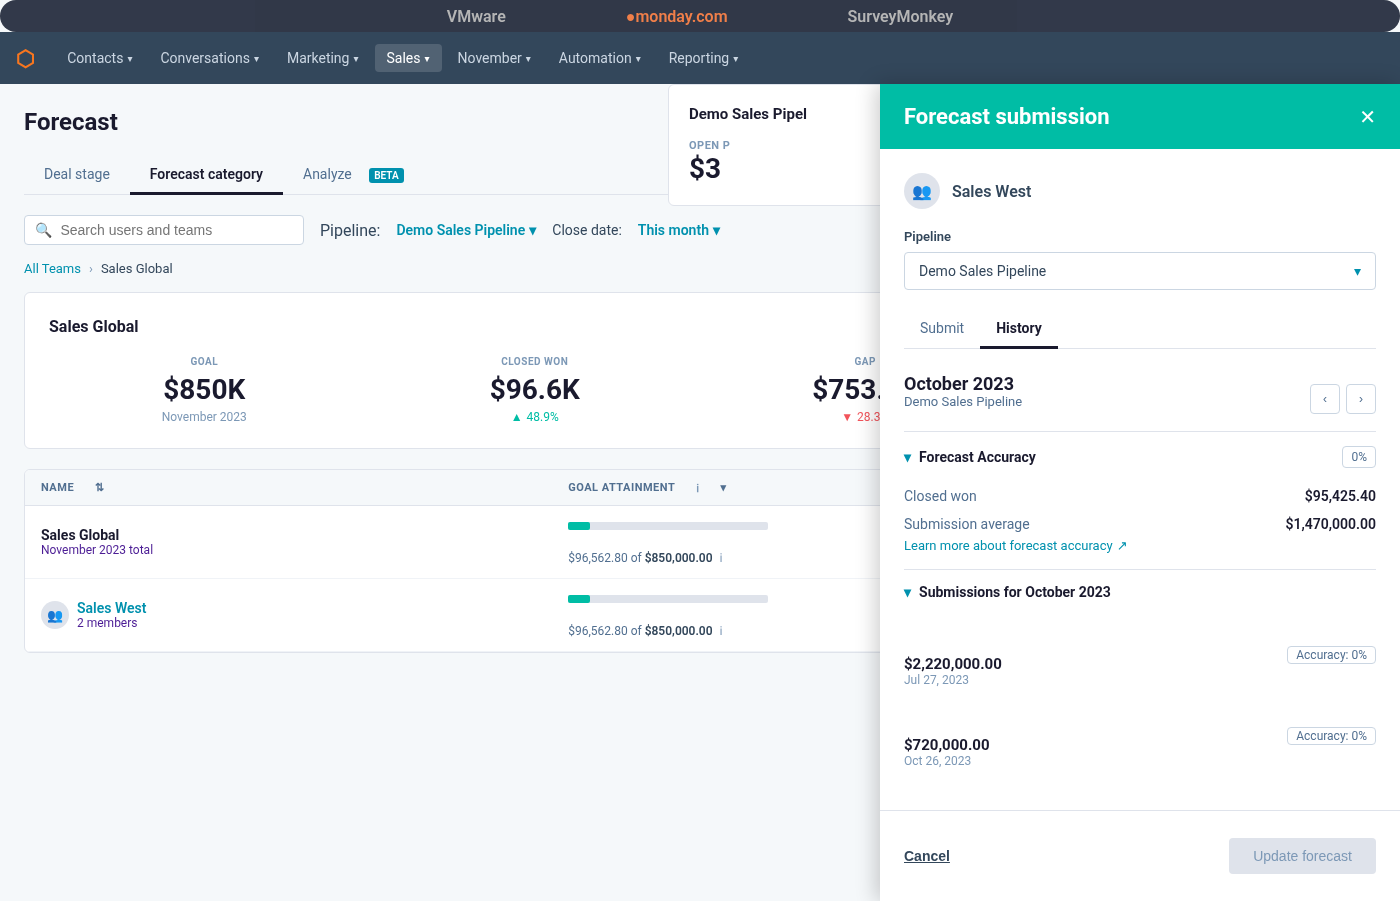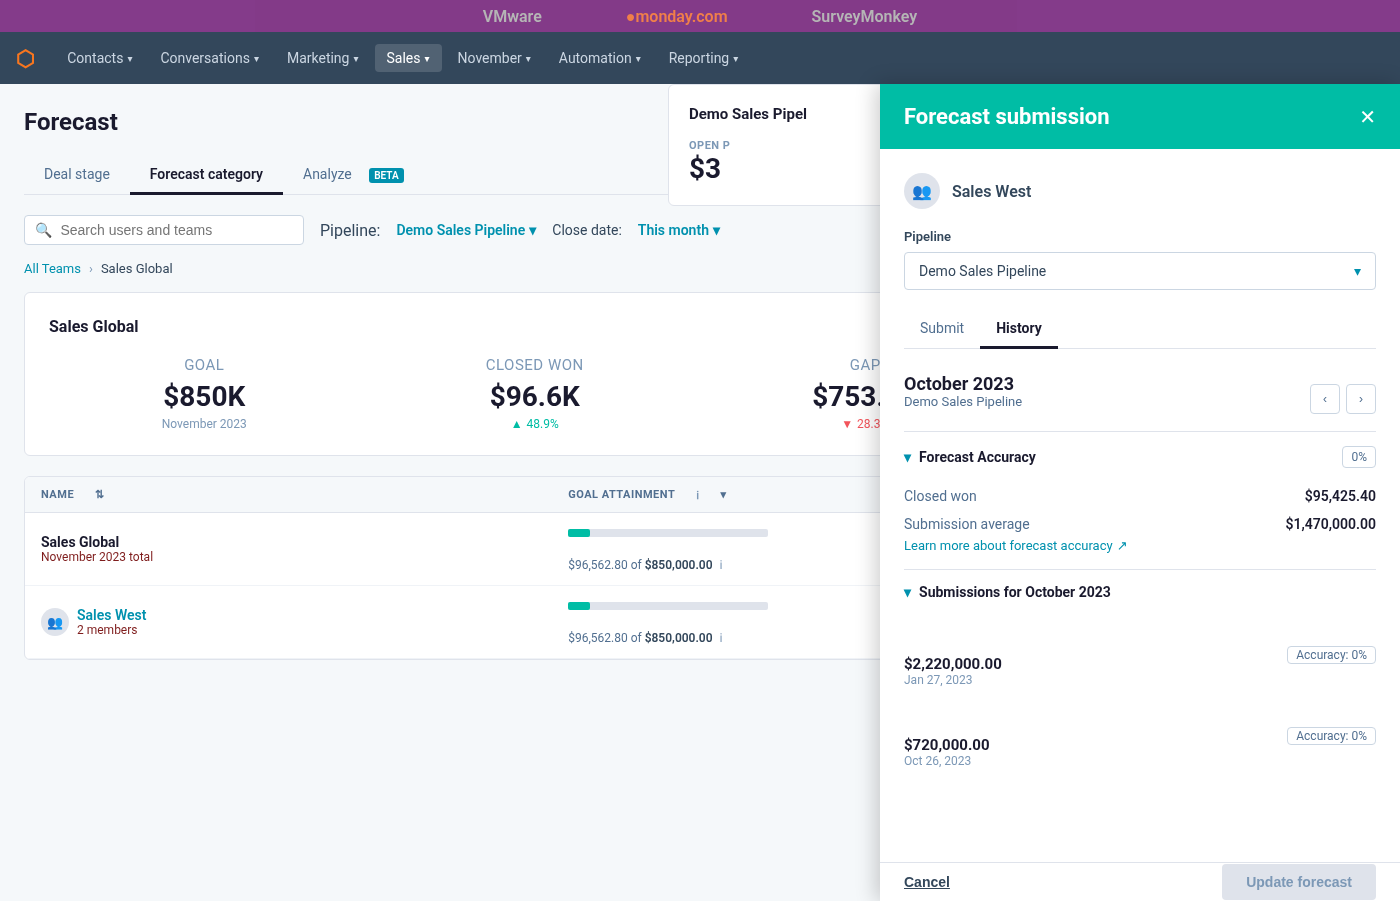--- a/index.html
+++ b/index.html
@@ -1,26 +1,27 @@
 <!DOCTYPE html>
 <html><head>
   <meta charset="utf-8">
   <style>
     * { box-sizing: border-box; margin: 0; padding: 0; }
     body { font-family: -apple-system, BlinkMacSystemFont, 'Segoe UI', Roboto, sans-serif; background: #f5f8fa; overflow: hidden; width: 1400px; height: 901px; }
 
     
     .top-logos {
-      background: #701a75;
+      background: #0f172a;
       height: 32px;
       display: flex;
       align-items: center;
       justify-content: center;
-      gap: 84px;
+      gap: 120px;
       opacity: 0.85;
+      border-radius: 16px;
     }
     .logo-text { color: #aaa; font-size: 16px; font-weight: 600; }
 
     
     .nav {
       background: #33475b;
       height: 52px;
       display: flex;
       align-items: center;
       padding: 0 16px;
@@ -170,22 +171,22 @@
       color: #1a1a2e;
       margin-bottom: 20px;
     }
     .stats-grid {
       display: grid;
       grid-template-columns: 1fr 1fr 1fr 1fr;
       gap: 20px;
     }
     .stat-item { text-align: center; }
     .stat-label {
-      font-size: 15px;
-      font-weight: 400;
+      font-size: 10px;
+      font-weight: 700;
       color: #7c98b6;
       text-transform: uppercase;
       letter-spacing: 0.5px;
       margin-bottom: 6px;
     }
     .stat-value {
       font-size: 28px;
       font-weight: 700;
       color: #1a1a2e;
     }
@@ -230,21 +231,21 @@
       gap: 21px;
     }
     .table-row {
       display: grid;
       grid-template-columns: 2fr 2fr 1fr;
       padding: 12px 16px;
       border-bottom: 1px solid #f0f3f7;
       align-items: center;
     }
     .row-name { font-size: 14px; font-weight: 700; color: #1a1a2e; }
-    .row-sub { font-size: 12px; color: #7f1d1d; }
+    .row-sub { font-size: 12px; color: #4c1d95; }
     .row-name-link { font-size: 14px; font-weight: 600; color: #0091ae; cursor: pointer; }
 
     .progress-container { display: flex; flex-direction: column; gap: 16px; }
     .progress-header { display: flex; justify-content: space-between; align-items: center; }
     .progress-pct { font-size: 13px; font-weight: 700; color: #33475b; }
     .progress-bar-bg { background: #dfe3eb; border-radius: 2px; height: 8px; width: 200px; }
     .progress-bar-fill { background: #00bda5; height: 8px; border-radius: 2px; }
     .progress-amounts { font-size: 12px; color: #516f90; }
     .progress-amounts strong { color: #33475b; font-weight: 600; }
 
@@ -457,21 +458,21 @@
     .submission-accuracy-badge {
       border: 1px solid #cbd6e2;
       border-radius: 4px;
       padding: 1px 8px;
       font-size: 12px;
       color: #516f90;
     }
 
     
     .modal-footer {
-      padding: 1px 24px;
+      padding: 27px 24px;
       border-top: 1px solid #dfe3eb;
       display: flex;
       align-items: center;
       justify-content: space-between;
       background: white;
     }
     .cancel-btn {
       font-size: 14px;
       font-weight: 600;
       color: #33475b;
@@ -480,21 +481,21 @@
       background: none;
       border: none;
     }
     .update-btn {
       background: #dfe3eb;
       color: #7c98b6;
       border: none;
       border-radius: 4px;
       padding: 10px 24px;
       font-size: 14px;
-      font-weight: 700;
+      font-weight: 400;
       cursor: not-allowed;
     }
   </style>
 </head>
 <body>
 
 <div class="top-logos">
   <span class="logo-text">VMware</span>
   <span class="logo-text" style="color:#f06a2b;">●monday.com</span>
   <span class="logo-text">SurveyMonkey</span>
@@ -750,21 +751,21 @@
             <span>Submissions for October 2023</span>
           </div>
         </div>
 
         <div style="padding-top:8px;">
 
           <div class="submission-item">
             <div class="submission-header">
               <div>
                 <div class="submission-amount">$2,220,000.00</div>
-                <div class="submission-date">Jan 27, 2023</div>
+                <div class="submission-date">Jul 27, 2023</div>
               </div>
               <div class="submission-accuracy-badge">Accuracy: 0%</div>
             </div>
           </div>
 
           <div class="submission-item">
             <div class="submission-header">
               <div>
                 <div class="submission-amount">$720,000.00</div>
                 <div class="submission-date">Oct 26, 2023</div>

